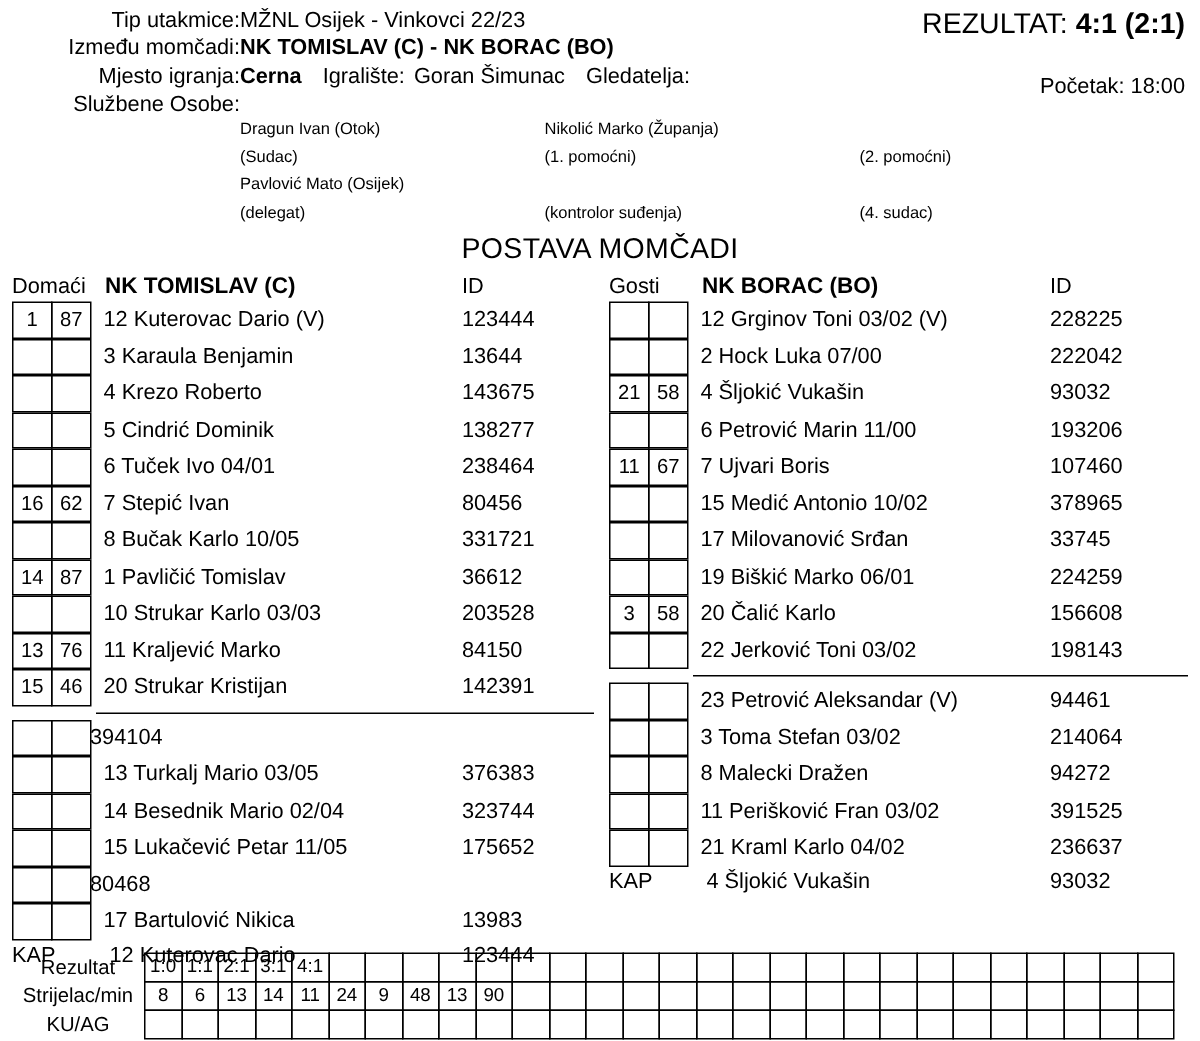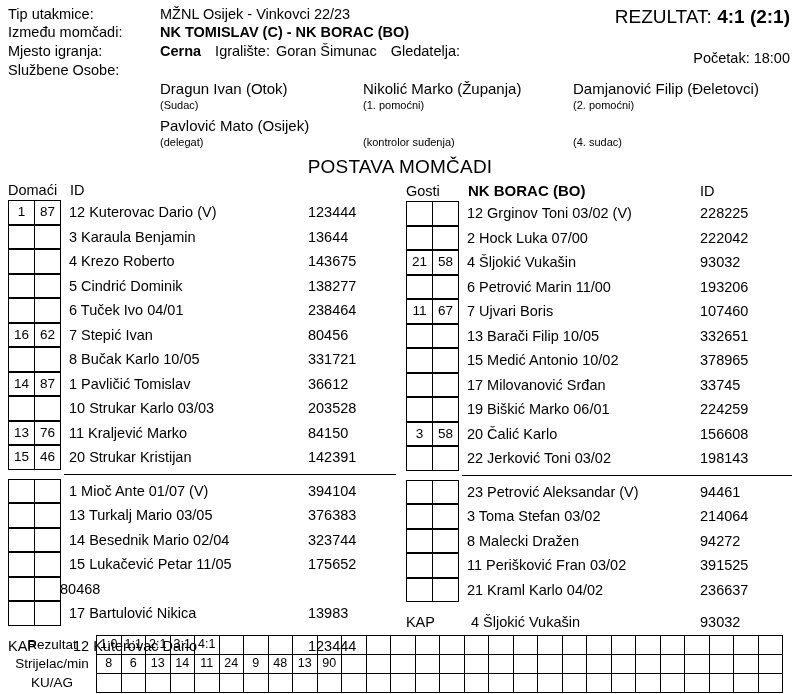--- a/index.html
+++ b/index.html
@@ -15,21 +15,21 @@
     position: relative;
     width: 800px;
     height: 694px;
     padding: 6px 8px 0 8px;
   }
 
   
   .hdr { position: relative; }
   .hdr-row { display: flex; align-items: baseline; }
   .lbl { font-size: 14.5px; }
-  .lbl-col { width: 152px; flex: 0 0 152px; }
+  .lbl-col { width: 152px; flex: 0 0 152px; text-align: right; }
   .val { font-size: 14.5px; }
   .bold { font-weight: bold; }
 
   .rezultat {
     position: absolute;
     right: 2px; top: 0px;
     font-size: 19px;
     text-align: right;
     white-space: nowrap;
   }
@@ -38,21 +38,21 @@
   .r1 { margin-top: 0px; }
   .r2 { margin-top: 2px; }
   .r3 { margin-top: 3px; }
   .r4 { margin-top: 3px; }
 
   .officials {
     position: relative;
     margin-top: 2px;
     height: 74px;
   }
-  .off-col { position: absolute; font-size: 15px; }
+  .off-col { position: absolute; font-size: 11px; }
   .off-sub { font-size: 11px; }
   .oc1 { left: 152px; top: 0; }
   .oc2 { left: 355px; top: 0; }
   .oc3 { left: 565px; top: 0; }
   .oc1b { left: 152px; top: 37px; text-align: right; }
   .oc1bs { left: 152px; top: 56px; }
   .oc1s { left: 152px; top: 19px; }
   .oc2s { left: 355px; top: 19px; }
   .oc3s { left: 565px; top: 19px; }
   .oc2b { left: 355px; top: 56px; }
@@ -113,21 +113,21 @@
   }
   .divider {
     border-top: 1px solid #000;
     margin: 4px 0 4px 56px;
     width: 332px;
   }
   .team.right .divider { margin-left: 56px; width: 330px; }
 
   .kap-row {
     display: flex;
-    align-items: flex-end;
+    align-items: flex-start;
     font-size: 14.5px;
     height: 26px;
     margin-top: 2px;
   }
   .kap-lbl { width: 56px; flex: 0 0 56px; }
   .kap-name { flex: 1 1 auto; padding-left: 9px; }
   .kap-id { width: 92px; flex: 0 0 92px; }
 
   
   .bottom {
@@ -187,35 +187,35 @@
     <div class="hdr-row r4">
       <div class="lbl lbl-col">Službene Osobe:</div>
     </div>
   </div>
 
   <div class="officials">
     <div class="off-col oc1">Dragun Ivan (Otok)</div>
     <div class="off-col oc1s off-sub">(Sudac)</div>
     <div class="off-col oc2">Nikolić Marko (Županja)</div>
     <div class="off-col oc2s off-sub">(1. pomoćni)</div>
-    <div class="off-col oc3">Damjanović Filip (Đeletovci)</div>
     <div class="off-col oc3s off-sub">(2. pomoćni)</div>
     <div class="off-col oc1b">Pavlović Mato (Osijek)</div>
     <div class="off-col oc1bs off-sub">(delegat)</div>
     <div class="off-col oc2b off-sub">(kontrolor suđenja)</div>
     <div class="off-col oc3b off-sub">(4. sudac)</div>
   </div>
 
   <div class="title">POSTAVA MOMČADI</div>
 
   <div class="teams">
 
     <div class="team left">
       <div class="team-head">
         <div class="th-side">Domaći</div>
+        <div class="th-name">NK TOMISLAV (C)</div>
         <div class="th-id">ID</div>
       </div>
       <div class="plist" id="home-starters">
           <div class="prow">
             <div class="cellbox">1</div>
             <div class="cellbox">87</div>
             <div class="pname">12 Kuterovac Dario   (V)</div>
             <div class="pid">123444</div>
           </div>
           <div class="prow">
@@ -277,21 +277,20 @@
             <div class="cellbox">46</div>
             <div class="pname">20 Strukar Kristijan</div>
             <div class="pid">142391</div>
           </div>
         </div>
       <div class="divider"></div>
       <div class="plist" id="home-subs">
           <div class="prow">
             <div class="cellbox"></div>
             <div class="cellbox"></div>
-            <div class="pname">1 Mioč Ante  01/07  (V)</div>
             <div class="pid">394104</div>
           </div>
           <div class="prow">
             <div class="cellbox"></div>
             <div class="cellbox"></div>
             <div class="pname">13 Turkalj Mario  03/05</div>
             <div class="pid">376383</div>
           </div>
           <div class="prow">
             <div class="cellbox"></div>
@@ -353,26 +352,20 @@
             <div class="cellbox"></div>
             <div class="cellbox"></div>
             <div class="pname">6 Petrović Marin  11/00</div>
             <div class="pid">193206</div>
           </div>
           <div class="prow">
             <div class="cellbox">11</div>
             <div class="cellbox">67</div>
             <div class="pname">7 Ujvari Boris</div>
             <div class="pid">107460</div>
-          </div>
-          <div class="prow">
-            <div class="cellbox"></div>
-            <div class="cellbox"></div>
-            <div class="pname">13 Barači Filip  10/05</div>
-            <div class="pid">332651</div>
           </div>
           <div class="prow">
             <div class="cellbox"></div>
             <div class="cellbox"></div>
             <div class="pname">15 Medić Antonio  10/02</div>
             <div class="pid">378965</div>
           </div>
           <div class="prow">
             <div class="cellbox"></div>
             <div class="cellbox"></div>

